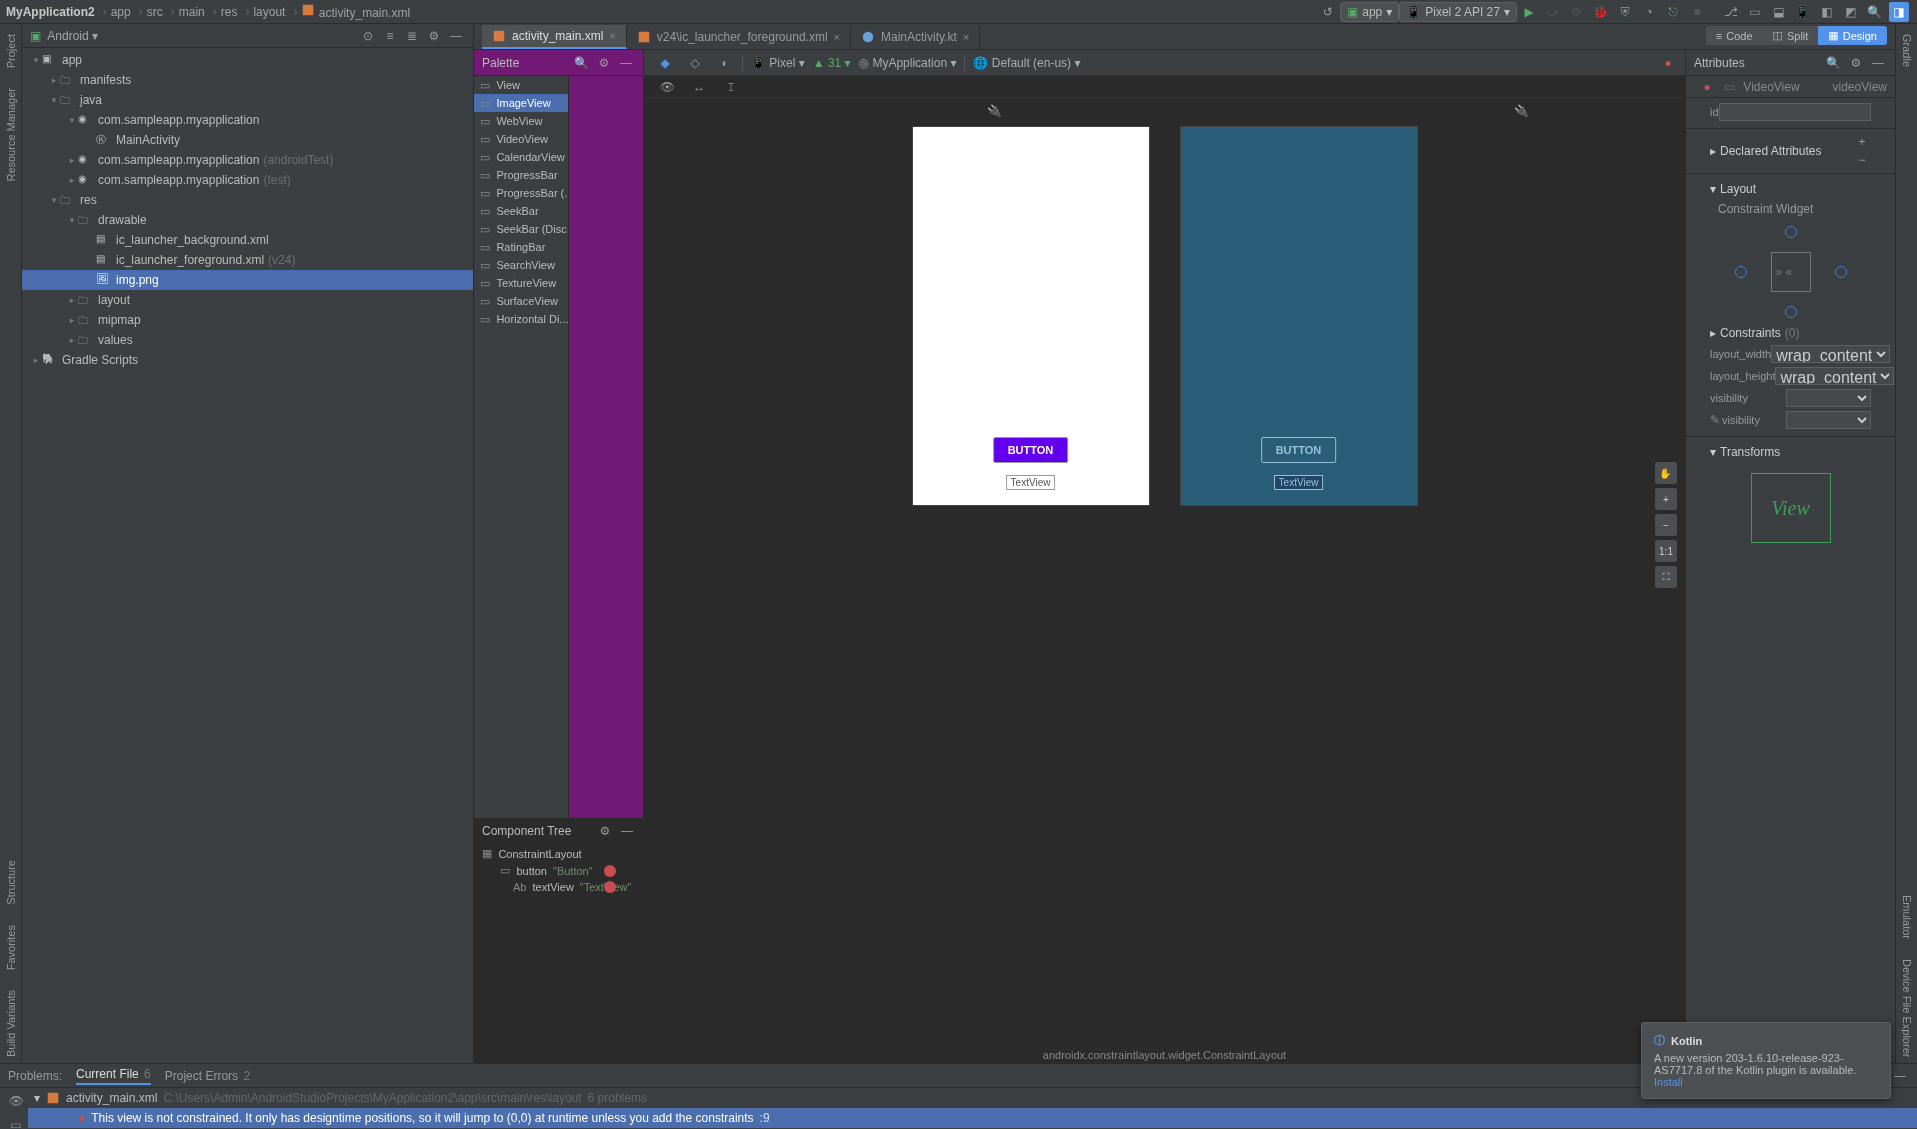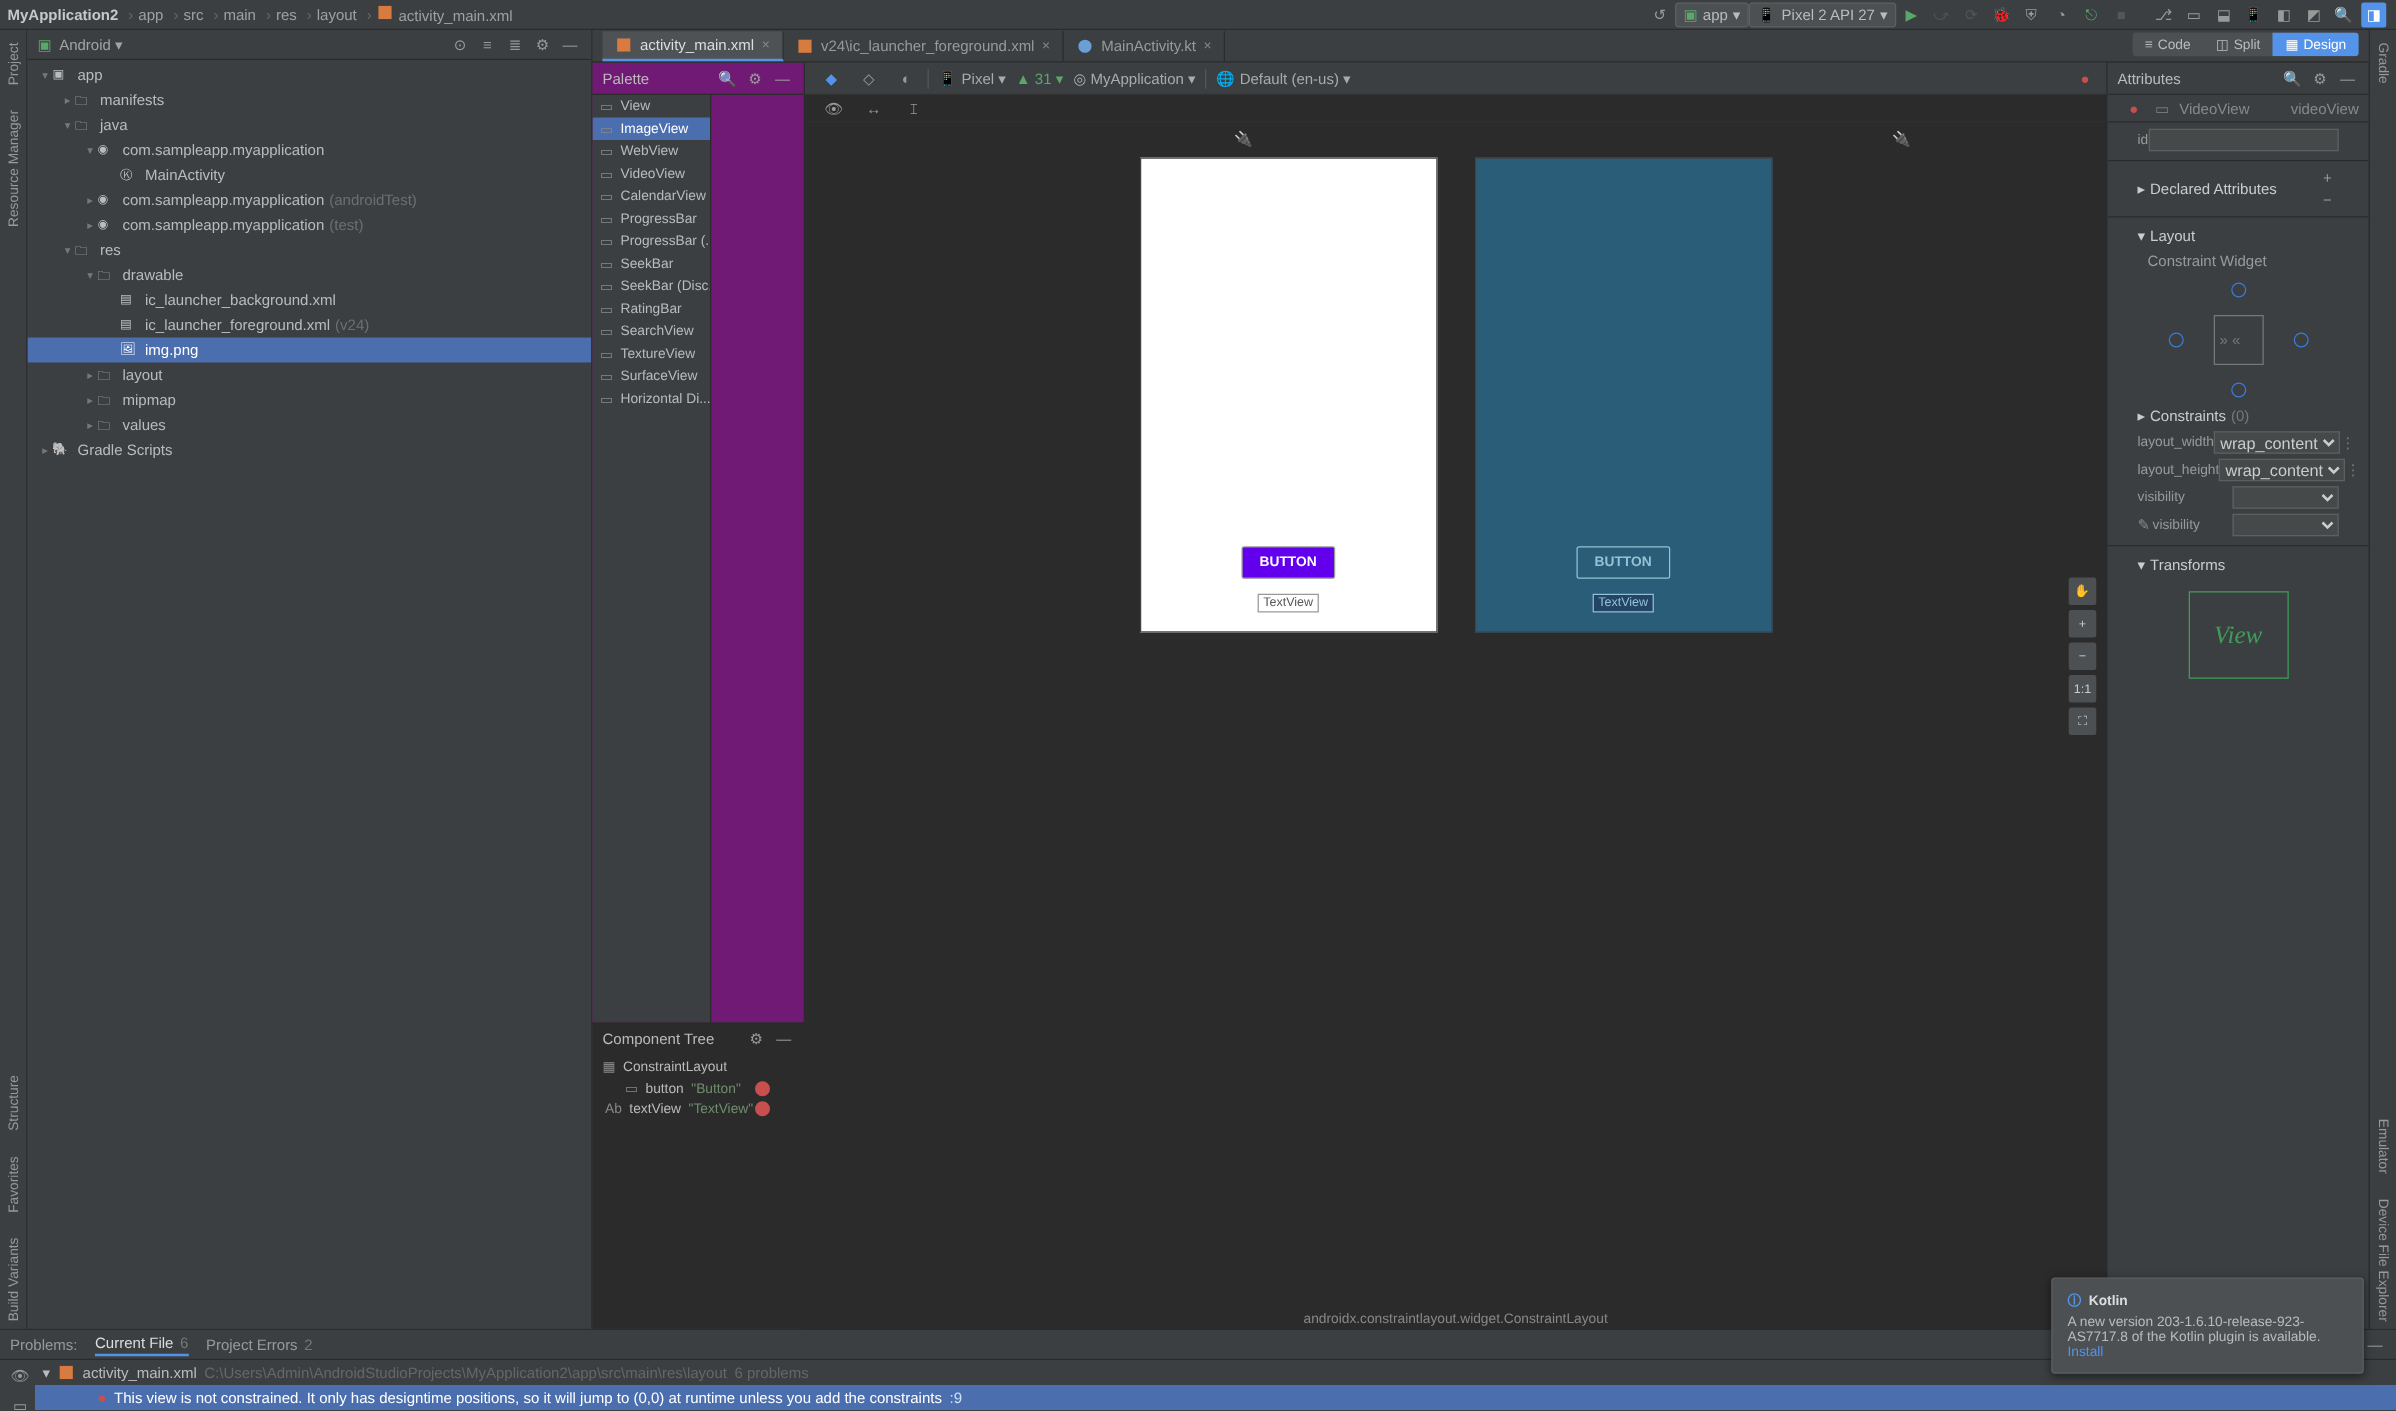--- a/index.html
+++ b/index.html
@@ -55,21 +55,21 @@
 .view-modes { position:absolute; right:8px; top:2px; display:flex; gap:0; background:#4c5052; border-radius:3px; overflow:hidden; }
 .vmode { padding:3px 10px; color:#bbb; cursor:pointer; display:flex; gap:4px; align-items:center; font-size:11px; }
 .vmode.active { background:#5394ea; color:#fff; }
 .attr-panel { width:210px; background:#3c3f41; border-left:1px solid #2b2b2b; display:flex; flex-direction:column; overflow-y:auto;}
 .attr-header { height:26px; display:flex; align-items:center; padding:0 8px; border-bottom:1px solid #2b2b2b; }
 .attr-section { padding:4px 24px; }
 .attr-section-title { color:#ccc; padding:4px 0; cursor:pointer; display:flex; align-items:center; gap:4px; }
 .attr-row { display:flex; align-items:center; height:20px; margin-bottom:2px; }
 .attr-label { width:76px; color:#999; font-size:11px; }
 .attr-input { flex:1; background:#45494a; border:1px solid #5e6060; color:#ccc; height:18px; padding:0 4px; font-size:11px; }
-.attr-select { flex:1; background:#45494a; border:1px solid #5e6060; color:#ccc; height:18px; font-size:13px; }
+.attr-select { flex:1; background:#45494a; border:1px solid #5e6060; color:#ccc; height:18px; font-size:16px; }
 .cwidget { width:100px; height:80px; margin:10px auto; position:relative; }
 .cw-box { position:absolute; left:30px; top:20px; width:40px; height:40px; border:1px solid #777; }
 .cw-handle { position:absolute; width:12px; height:12px; border:1px solid #397cdb; border-radius:50%; background:#3c3f41; cursor:pointer; }
 .viewprev { width:80px;height:70px;border:1px solid #3d9e57;margin:10px auto;display:flex;align-items:center;justify-content:center;color:#3d9e57;font-size:20px; font-style:italic; font-family:serif;}
 .tree-panel { border-top:1px solid #2b2b2b; }
 .tree-panel-header { height:24px; display:flex; align-items:center; padding:0 8px; justify-content:space-between; }
 .ctree { padding:2px 0; }
 .ctree-item { display:flex; align-items:center; padding:2px 8px; color:#bbb; gap:6px; font-size:11px; position:relative; }
 .err-dot { width:12px; height:12px; background:#c94f4f; border-radius:50%; position:absolute; right:28px;}
 .problems-panel { height:280px; background:#3c3f41; border-top:1px solid #2b2b2b; display:flex; flex-direction:column; }
@@ -362,21 +362,21 @@
               <div class="ctree-item" style="padding-left: 8px;">
                 <span style="color:#888">▦</span>
                 <span>ConstraintLayout</span>
               </div>
               <div class="ctree-item" style="padding-left: 26px;">
                 <span style="color:#888">▭</span>
                 <span>button</span>
                 <span style="color:#6e8e6e">"Button"</span>
                 <span class="err-dot"></span>
               </div>
-              <div class="ctree-item" style="padding-left: 10px;">
+              <div class="ctree-item" style="padding-left: 10px; margin-left: 29px;">
                 <span style="color:#888">Ab</span>
                 <span>textView</span>
                 <span style="color:#6e8e6e">"TextView"</span>
                 <span class="err-dot"></span>
               </div>
             </div>
         </div>
       </div>
 
       <div class="canvas-area">

